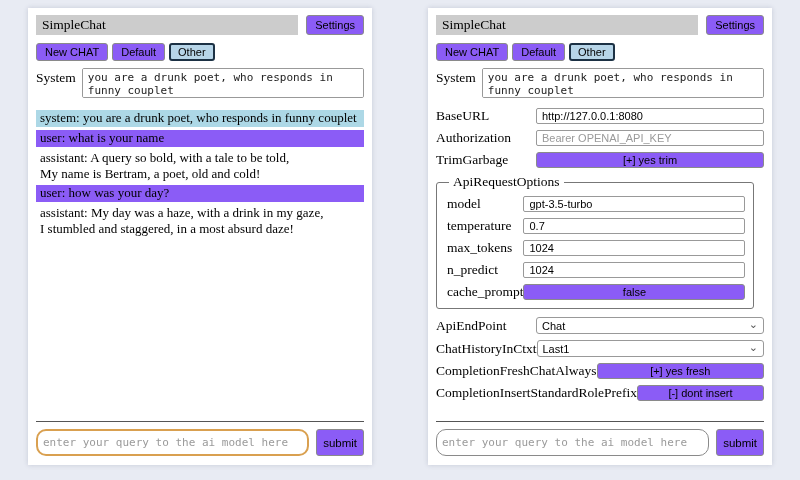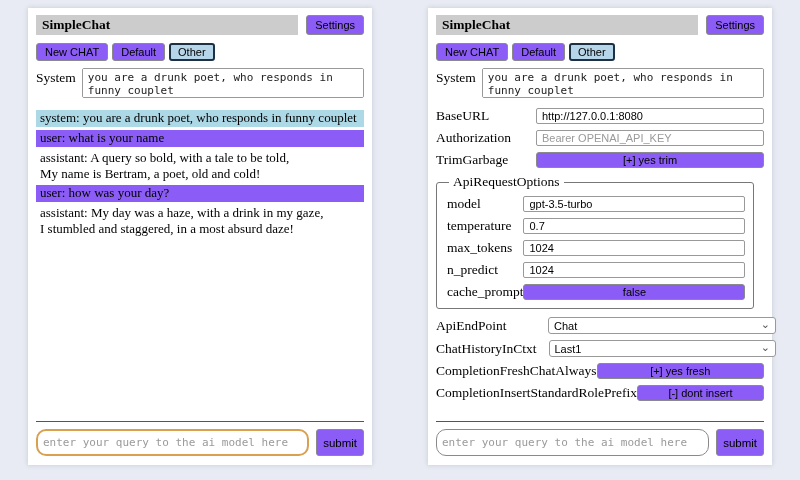--- a/index.html
+++ b/index.html
@@ -22,21 +22,21 @@
     flex-direction: column;
   }
   .panel.left  { left: 28px; }
   .panel.right { left: 428px; }
 
   
   .titlebar { display: flex; gap: 8px; align-items: stretch; }
   .app-title {
     flex: 1;
     background: #cccccc;
-    font-weight: bold;
+    font-weight: normal;
     font-size: 13.5px;
     padding: 2px 6px;
   }
   button {
     font-family: "Liberation Sans", sans-serif;
     font-size: 11px;
     background: #8b5cf6;
     border: 1px solid #8a8a8a;
     border-radius: 3px;
     padding: 2px 8px;
@@ -110,21 +110,20 @@
     background: #fff;
     border: 1px solid #999;
     border-radius: 3px;
     font-family: "Liberation Sans", sans-serif;
     font-size: 11px;
     display: flex;
     align-items: center;
     justify-content: space-between;
     padding: 0 5px;
     cursor: pointer;
-    margin-left: 12px;
   }
   .chevron { color: #555; font-size: 11px; line-height: 8px; transform: translateY(-2px); }
   fieldset.aro {
     border: 1px solid #777;
     border-radius: 3px;
     margin: 2px 11px 8px 0;
     padding: 6px 8px 2px 10px;
   }
   fieldset.aro legend { font-size: 13.5px; padding: 0 4px; margin-left: 2px; }
   fieldset.aro .ctrl { width: 222px; }

